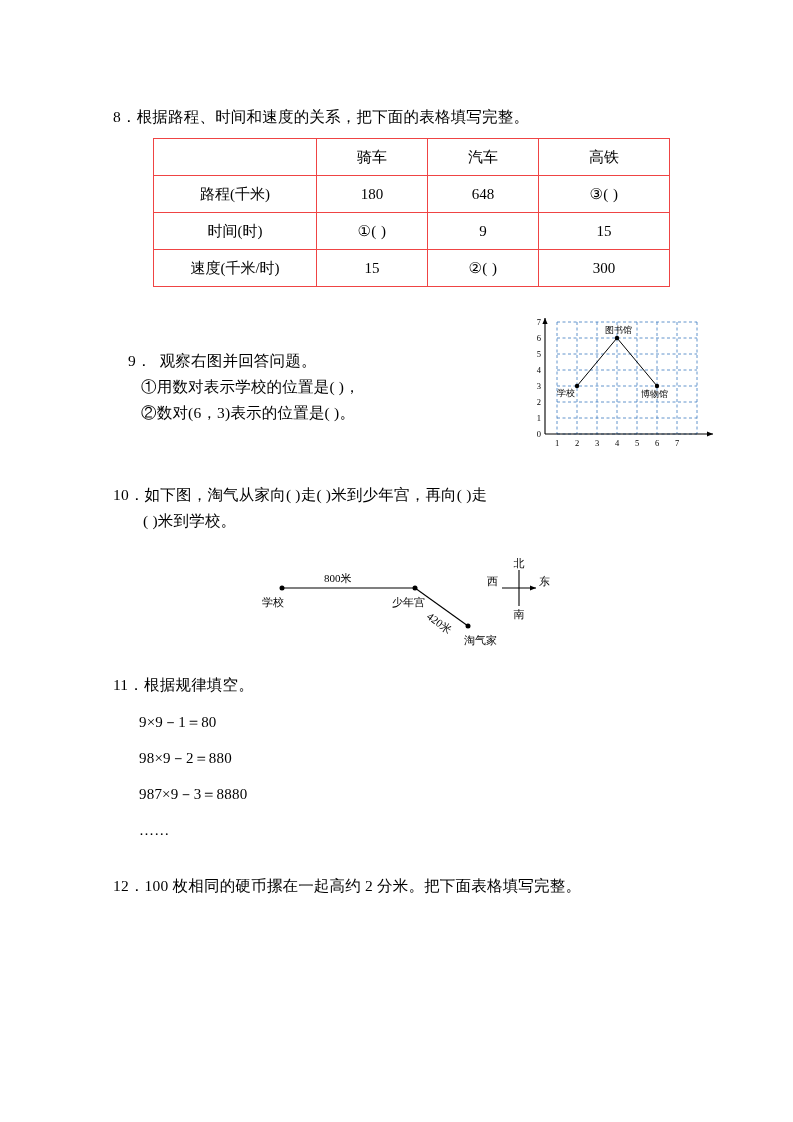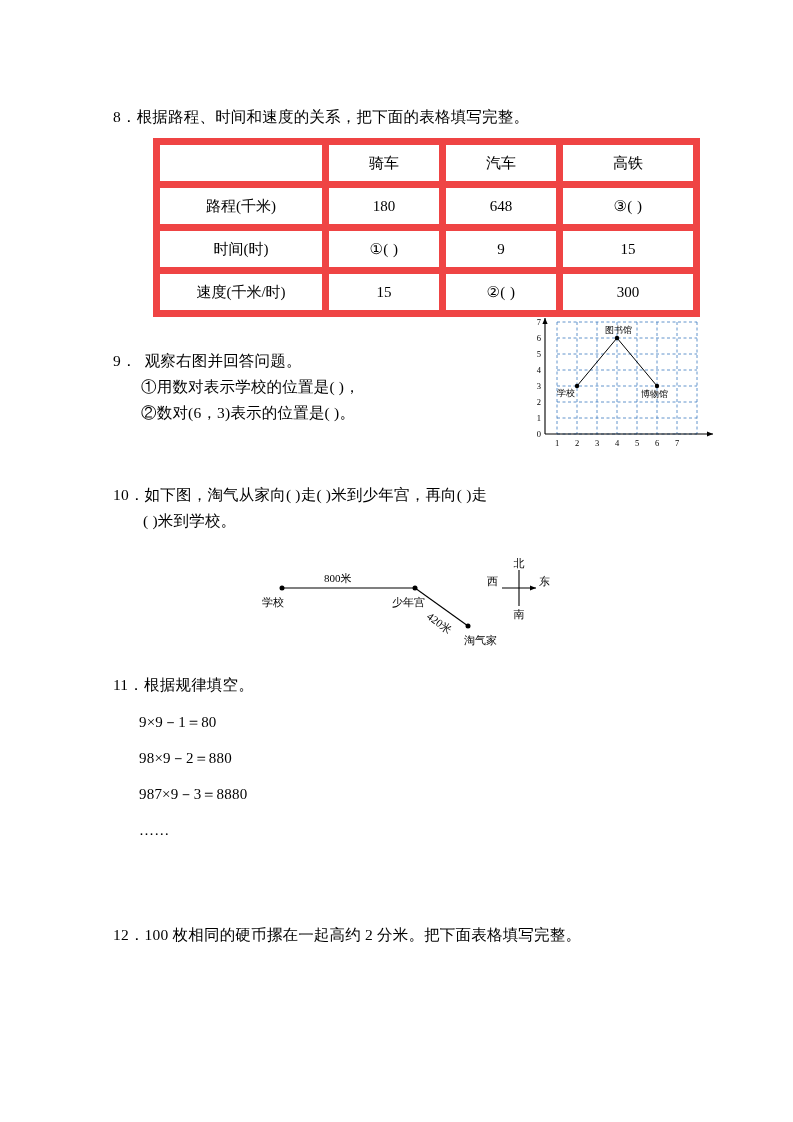--- a/index.html
+++ b/index.html
@@ -35,36 +35,36 @@
   #q8 { left: 113px; top: 104px; width: 600px; }
 
   #tbl8 {
     position: absolute;
     left: 153px;
     top: 138px;
     border-collapse: collapse;
     font-size: 15px;
   }
   #tbl8 td {
-    border: 7px solid #ef4444;
+    border: 1px solid #ef4444;
     height: 36px;
     text-align: center;
     vertical-align: middle;
     padding: 0 4px;
   }
   #tbl8 td.c0 { width: 154px; }
   #tbl8 td.c1 { width: 102px; }
   #tbl8 td.c2 { width: 102px; }
   #tbl8 td.c3 { width: 122px; }
   .blankparen { letter-spacing: 0.5px; }
 
   
   #q9 { left: 113px; top: 348px; width: 420px; }
   #q9 .line { white-space: nowrap; }
-  #q9 .l1 { margin-left: 0px; }
+  #q9 .l1 { margin-left: 15px; }
   #q9 .l2 { margin-left: 28px; }
   #q9 .l3 { margin-left: 28px; }
 
   #grid9 {
     position: absolute;
     left: 527px;
     top: 312px;
     width: 200px;
     height: 148px;
   }
@@ -80,21 +80,21 @@
     width: 320px;
     height: 110px;
   }
 
   
   #q11 { left: 113px; top: 672px; width: 600px; }
   #q11 .items { margin-left: 26px; margin-top: 6px; }
   #q11 .items div { line-height: 36px; font-size: 15px; }
 
   
-  #q12 { left: 113px; top: 922px; width: 620px; }
+  #q12 { left: 113px; top: 873px; width: 620px; }
 
   .nowrap { white-space: nowrap; }
   .sp { display: inline-block; }
 </style>
 </head>
 <body>
 
 <div class="page">
 
   <div class="q" id="q8">

